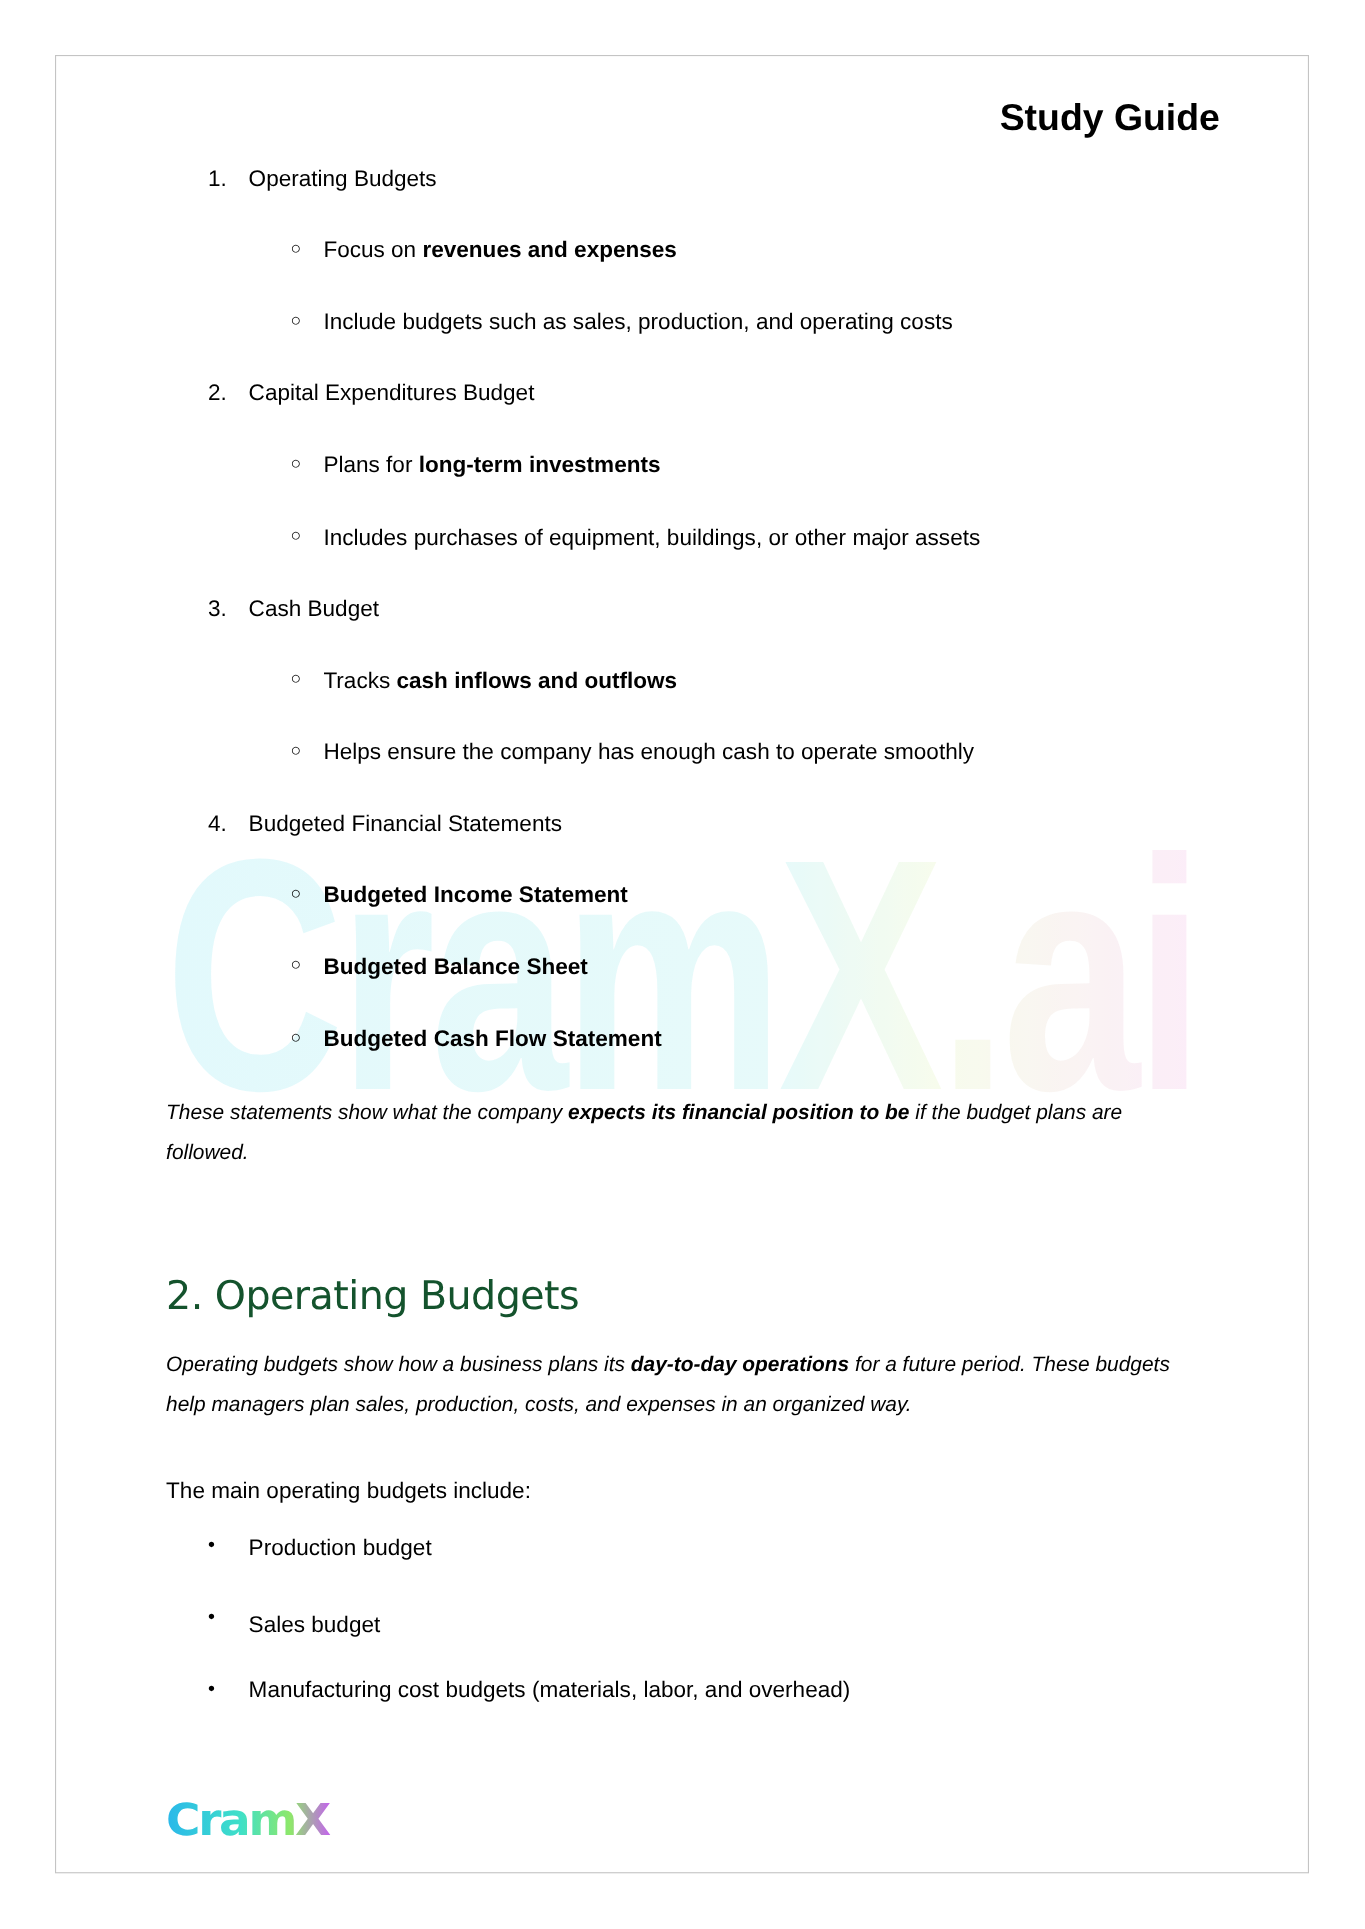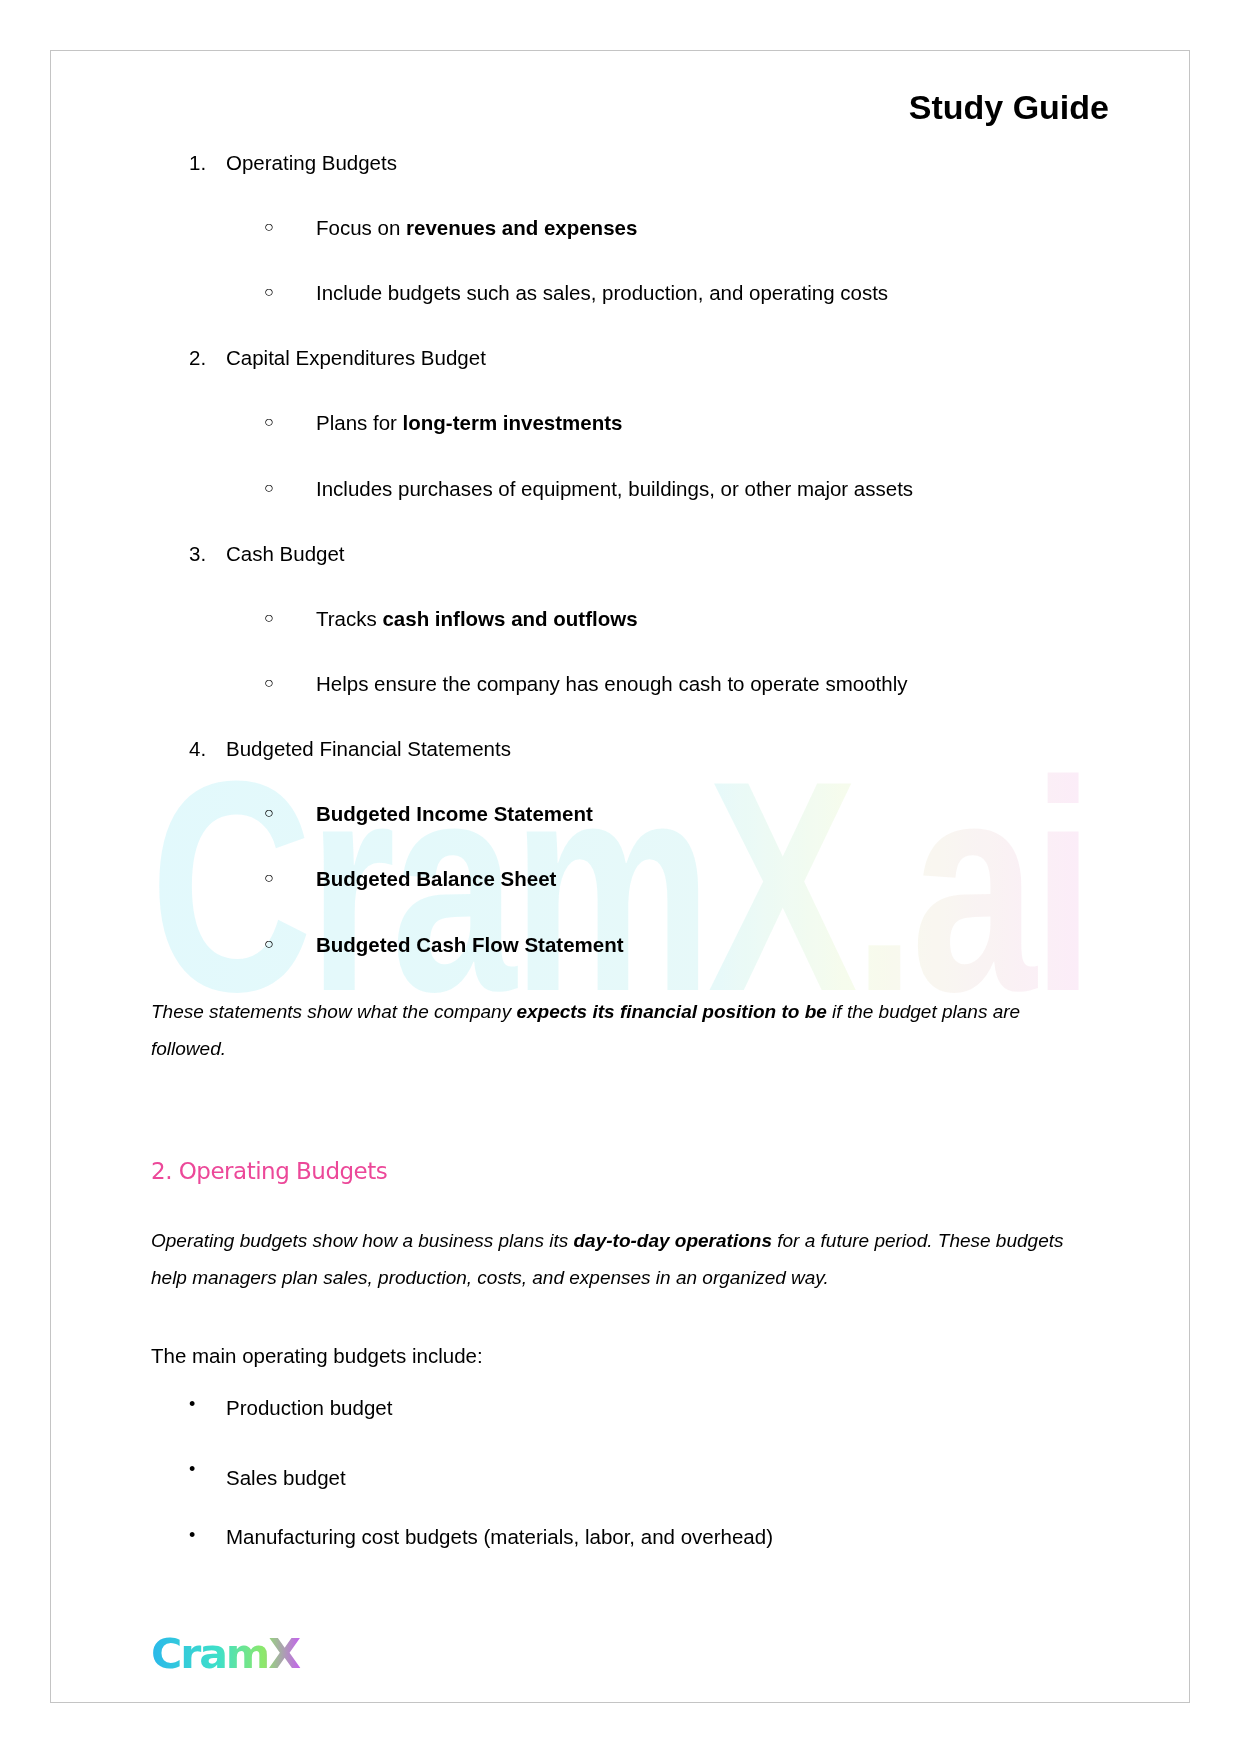--- a/index.html
+++ b/index.html
@@ -6,24 +6,24 @@
   body { width:1241px; height:1754px; position:relative; overflow:hidden;
          font-family:"Liberation Sans", sans-serif; color:#000; }
   .page { position:absolute; left:50px; top:50px; width:1140px; height:1653px;
           border:1.5px solid #c4c4c4; box-sizing:border-box; background:#fff; }
   .abs { position:absolute; white-space:nowrap; }
   .title { font-size:34px; font-weight:bold; right:132px; top:88px; }
   .txt { font-size:20.5px; line-height:24px; }
   .num { left:189px; }
   .numlabel { left:226px; font-weight:normal; }
   .bul { left:264px; font-size:16px; }
-  .sub { left:316px; }
+  .sub { left:294px; }
   b { font-weight:bold; }
   .para { left:151px; width:940px; white-space:normal; font-size:19px; line-height:37px;font-style:italic; }
-  .h2 { left:151px; top:1158px; font-size:23px; color:#ec4899;
+  .h2 { left:151px; top:1158px; font-size:36px; color:#14532d;
         font-family:"DejaVu Sans", sans-serif; letter-spacing:-0.5px; }
   .dot { left:189px; font-size:18px; }
   .wm { position:absolute; left:150px; top:762px; width:950px; height:240px; pointer-events:none; }
   .logo { position:absolute; left:151px; top:1628px; width:150px; height:48px; }
 </style>
 </head>
 <body>
 
 <div class="page"></div>
 

